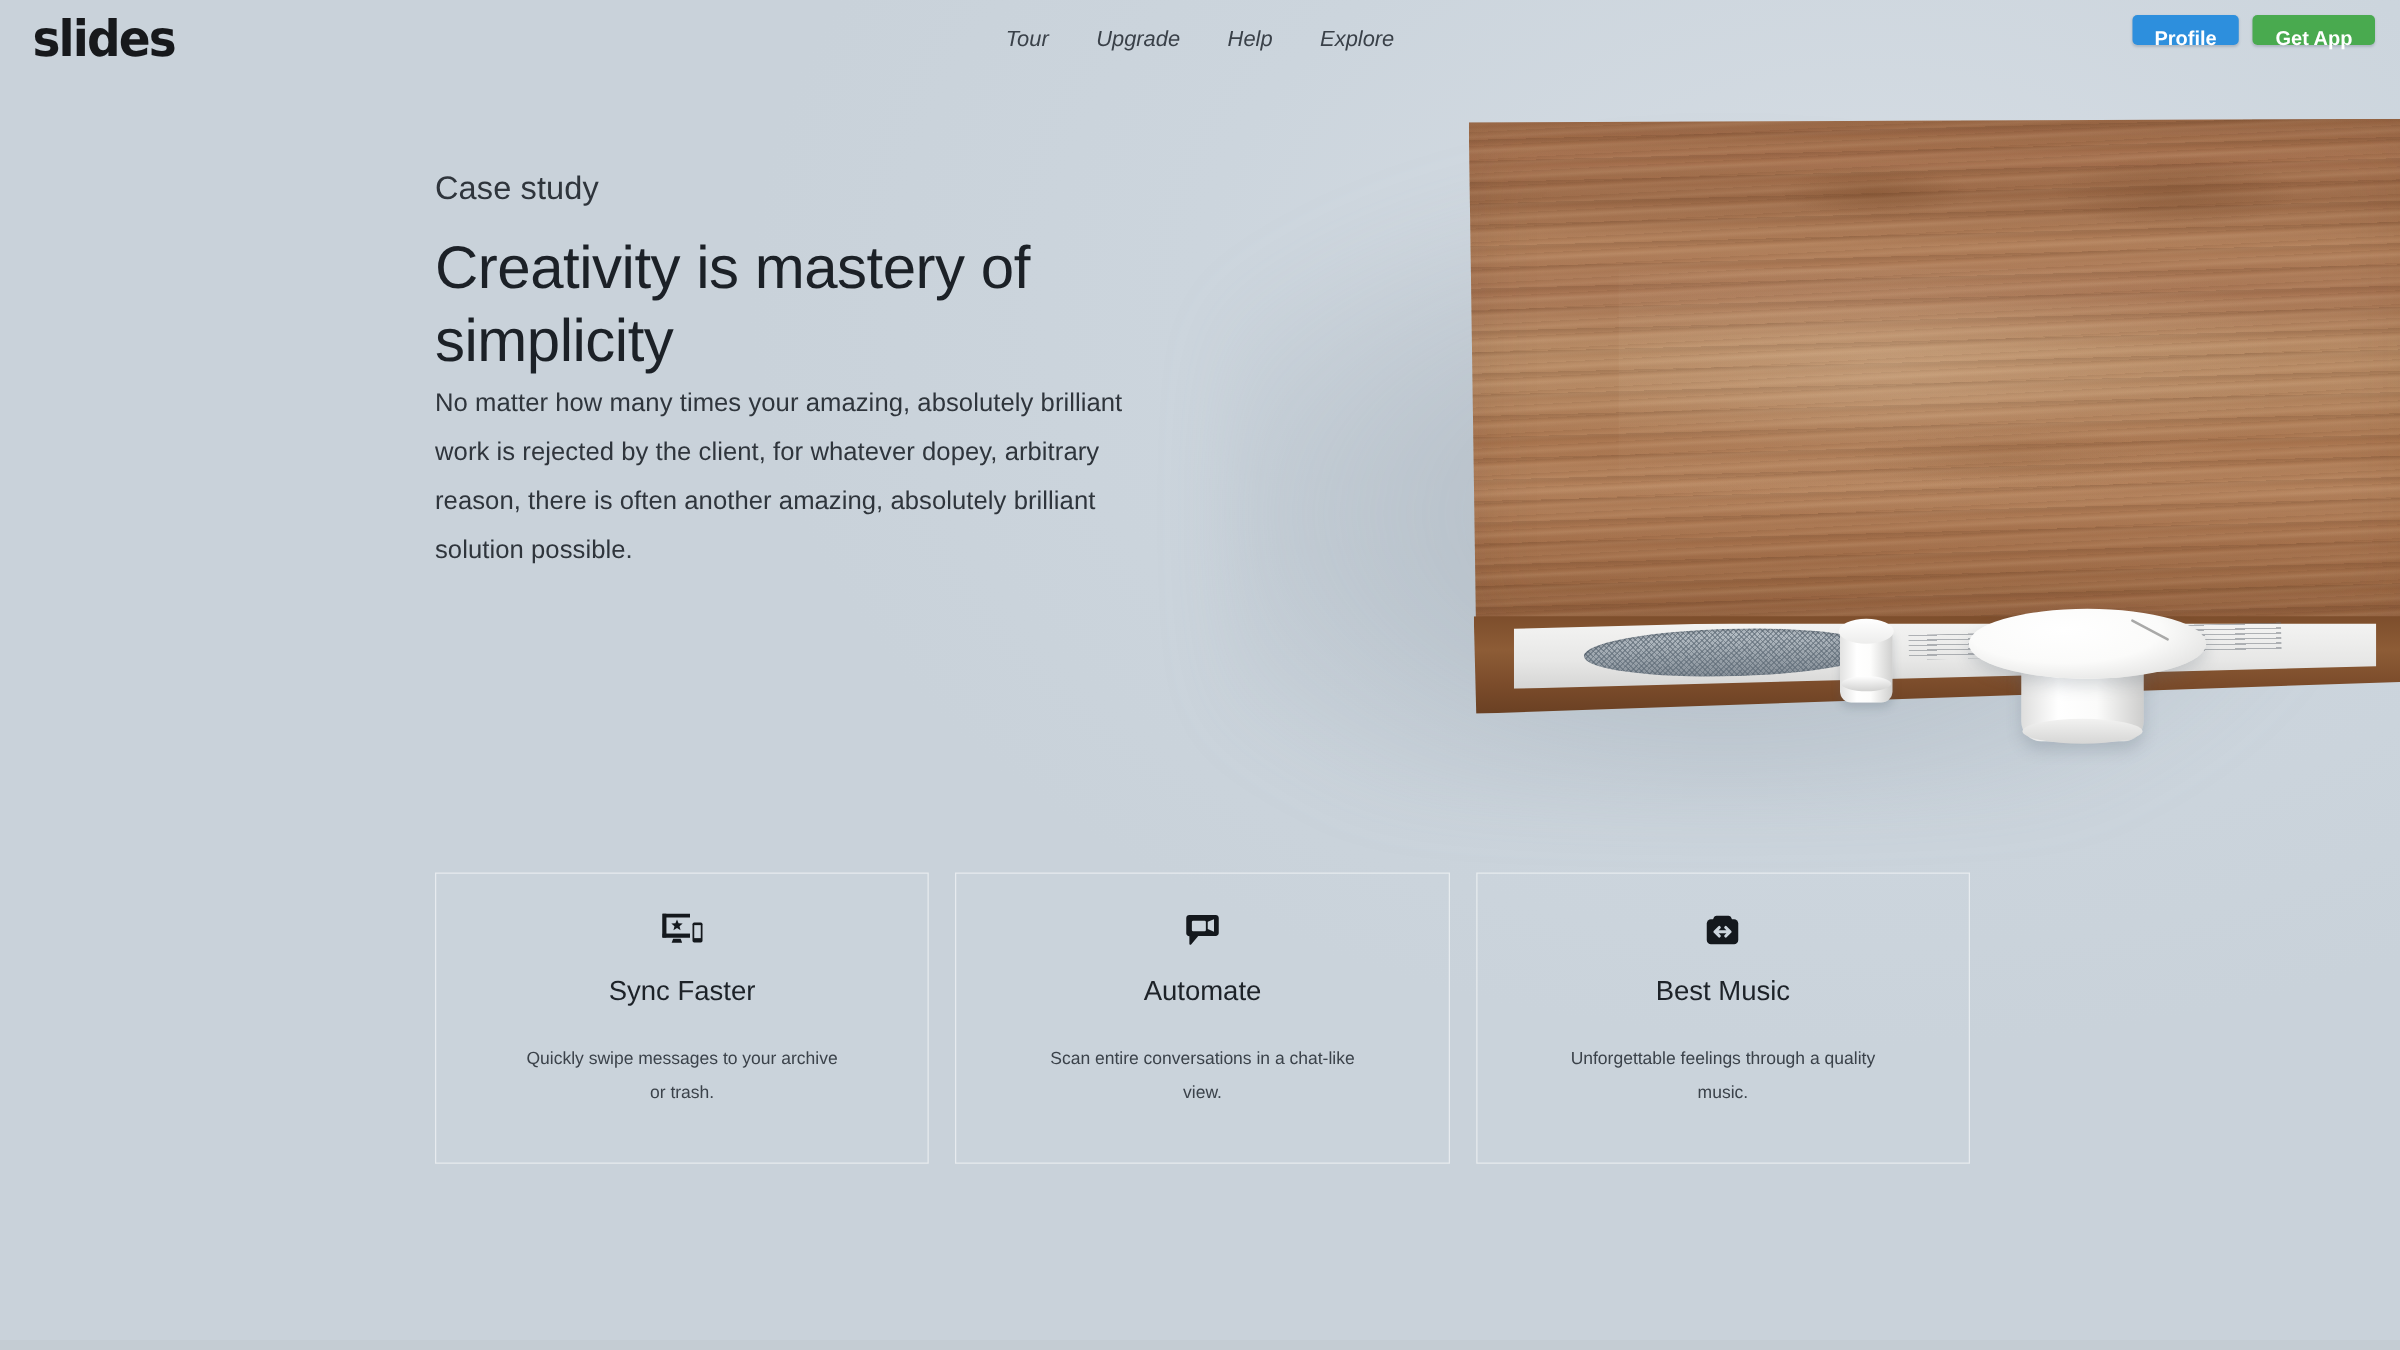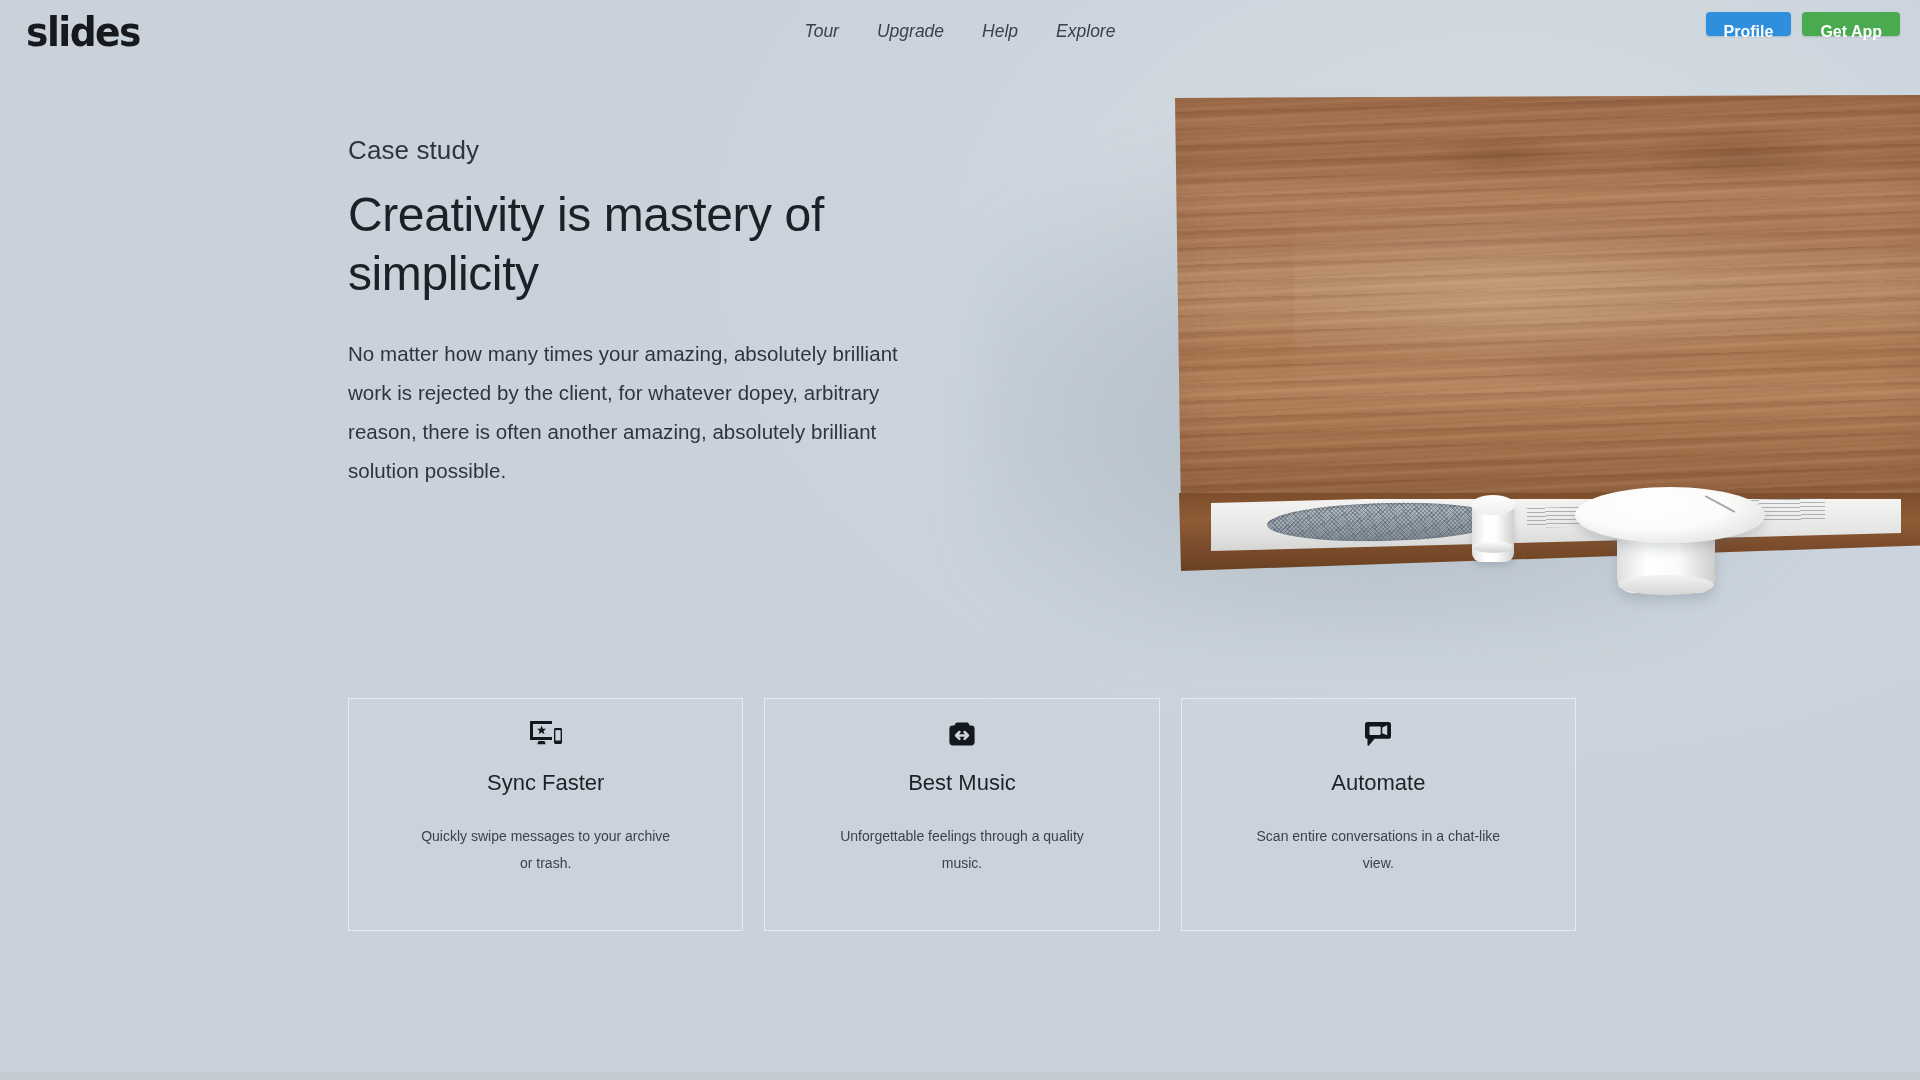--- a/index.html
+++ b/index.html
@@ -332,21 +332,20 @@
     margin-top: 18px;
     font-size: 48px;
     font-weight: 400;
     line-height: 59px;
     color: #1c2127;
     letter-spacing: -0.4px;
     max-width: 480px;
   }
 
   .hero-text {
-    margin-top: 31px;
     font-size: 20.5px;
     line-height: 39px;
     color: #2f353c;
     max-width: 588px;
     letter-spacing: 0.05px;
   }
 
   
   .features {
     position: absolute;
@@ -359,21 +358,21 @@
   }
 
   .card {
     flex: 1 1 0;
     height: 233px;
     border: 1px solid rgba(255,255,255,0.55);
     background: rgba(255,255,255,0.035);
     display: flex;
     flex-direction: column;
     align-items: center;
-    padding-top: 16px;
+    padding-top: 26px;
     cursor: pointer;
   }
 
   .card-icon {
     width: 44px;
     height: 38px;
     display: flex;
     align-items: center;
     justify-content: center;
     color: #14181d;
@@ -504,39 +503,39 @@
           <rect x="26.4" y="10.1" width="5.2" height="10.4" fill="#ccd5dd"></rect>
         </svg>
       </div>
       <div class="card-title">Sync Faster</div>
       <div class="card-desc">Quickly swipe messages to your archive or trash.</div>
     </div>
 
     <div class="card">
       <div class="card-icon">
         <svg width="30" height="28" viewBox="0 0 30 28" fill="currentColor" aria-hidden="true">
+          <path d="M2.4 2h21.2c1.3 0 2.4 1.06 2.4 2.37v12.1c0 1.3-1.1 2.37-2.4 2.37H9.6L3.9 25.6c-.5.56-1.4.2-1.4-.55V19H2.4C1.1 19 0 17.93 0 16.62V4.37C0 3.06 1.1 2 2.4 2z" transform="translate(2,0)"></path>
+          <rect x="6.5" y="6.6" width="11.2" height="8.4" rx="1" fill="#ccd5dd"></rect>
+          <path d="M19.2 7.4l5 -2.1v10l-5 -2.1z" fill="#ccd5dd"></path>
+        </svg>
+      </div>
+      <div class="card-title">Automate</div>
+      <div class="card-desc">Scan entire conversations in a chat-like view.</div>
+    </div>
+
+    <div class="card">
+      <div class="card-icon">
+        <svg width="30" height="28" viewBox="0 0 30 28" fill="currentColor" aria-hidden="true">
           <path d="M10.2 2.6h9.6c1 0 1.9.62 2.25 1.55l.7 1.85H7.25l.7-1.85A2.4 2.4 0 0 1 10.2 2.6z"></path>
           <rect x="2.4" y="5.4" width="25.2" height="20" rx="3.4"></rect>
           <path d="M9 15.4h12M9 15.4l3.4-3.4M9 15.4l3.4 3.4M21 15.4l-3.4-3.4M21 15.4l-3.4 3.4" stroke="#ccd5dd" stroke-width="2.5" stroke-linecap="round" stroke-linejoin="round" fill="none"></path>
         </svg>
       </div>
       <div class="card-title">Best Music</div>
       <div class="card-desc">Unforgettable feelings through a quality music.</div>
     </div>
 
-    <div class="card">
-      <div class="card-icon">
-        <svg width="30" height="28" viewBox="0 0 30 28" fill="currentColor" aria-hidden="true">
-          <path d="M2.4 2h21.2c1.3 0 2.4 1.06 2.4 2.37v12.1c0 1.3-1.1 2.37-2.4 2.37H9.6L3.9 25.6c-.5.56-1.4.2-1.4-.55V19H2.4C1.1 19 0 17.93 0 16.62V4.37C0 3.06 1.1 2 2.4 2z" transform="translate(2,0)"></path>
-          <rect x="6.5" y="6.6" width="11.2" height="8.4" rx="1" fill="#ccd5dd"></rect>
-          <path d="M19.2 7.4l5 -2.1v10l-5 -2.1z" fill="#ccd5dd"></path>
-        </svg>
-      </div>
-      <div class="card-title">Automate</div>
-      <div class="card-desc">Scan entire conversations in a chat-like view.</div>
-    </div>
-
   </section>
 
 
   <div class="scroll-strip"></div>
 
 </div>
 
 </body></html>

